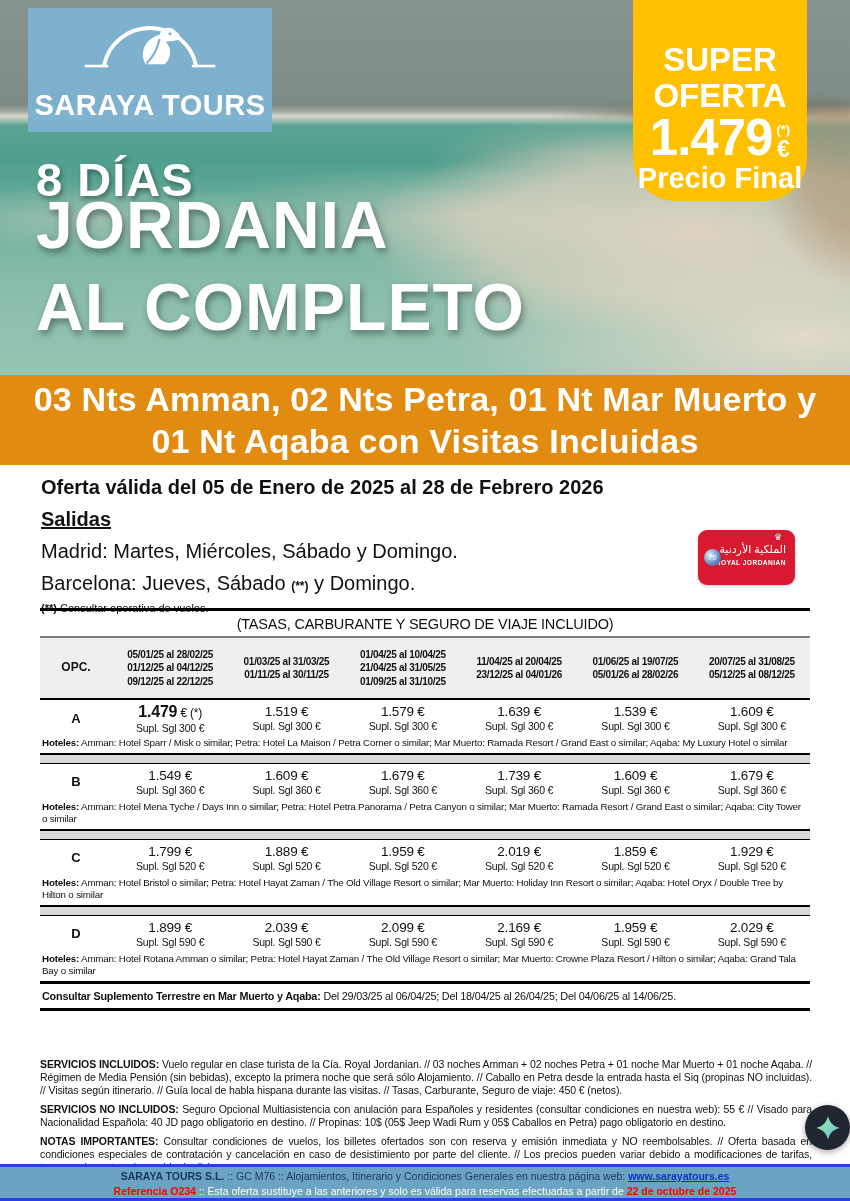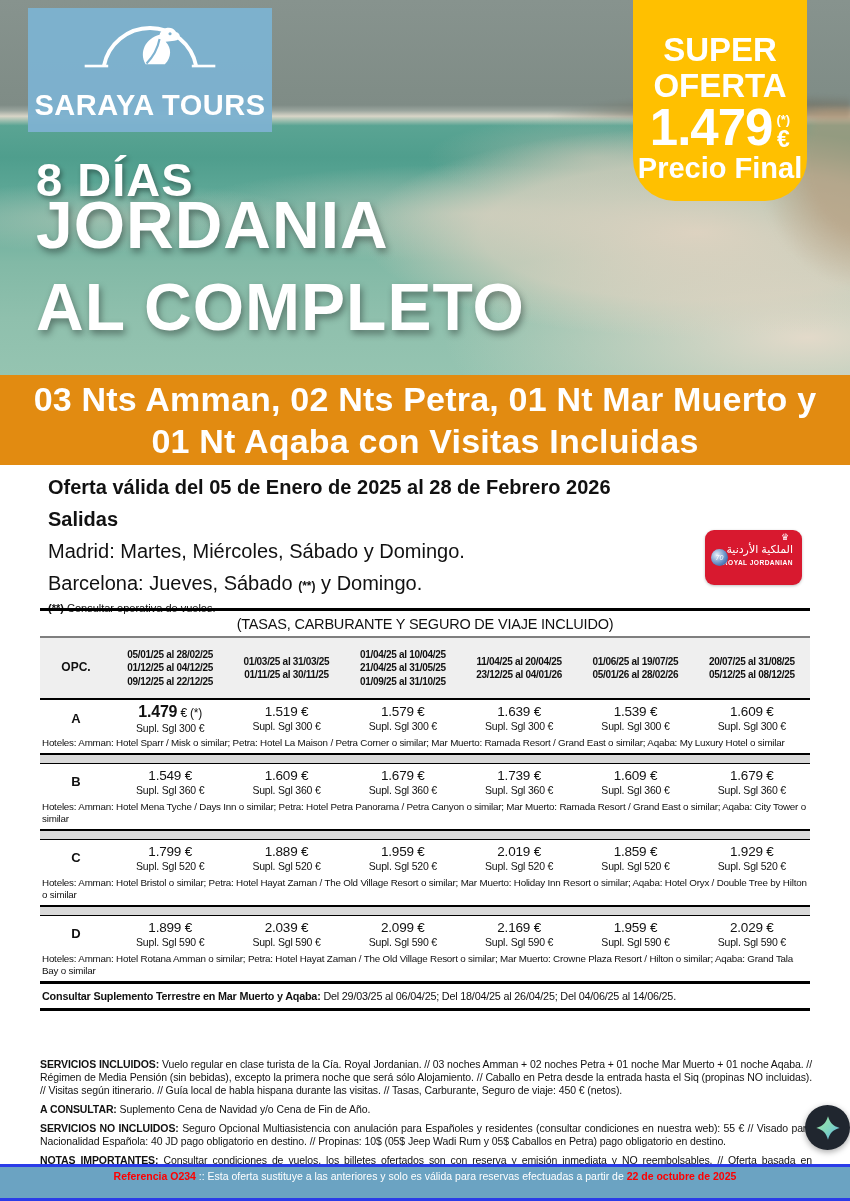--- a/index.html
+++ b/index.html
@@ -32,38 +32,38 @@
   .brand-name{ color:#fff; font-weight:bold; font-size:29px; letter-spacing:.5px; }
   .days{ position:absolute; left:36px; top:120px; color:#fff; font-weight:bold; font-size:47px;
          text-shadow:2px 3px 5px rgba(0,0,0,.38); letter-spacing:1px;margin-top:32px;}
   .title1,.title2{ position:absolute; left:36px; color:#fff; font-weight:bold; font-size:66px;
          text-shadow:2px 4px 7px rgba(0,0,0,.38); letter-spacing:1px; line-height:1;}
   .title1{ top:192px; } .title2{ top:274px; }
   .badge{
     position:absolute; left:633px; top:0; width:174px; height:201px;
     background:#FFC000; border-radius:0 0 42px 42px; color:#fff; text-align:center;
   }
-  .b-super{ margin-top:32px; font-size:33px; font-weight:bold; line-height:36px;text-align:center;}
+  .b-super{ margin-top:42px; font-size:33px; font-weight:bold; line-height:36px;text-align:center;}
   .b-oferta{ font-size:33px; font-weight:bold; line-height:36px;}
   .b-price-row{ display:flex; justify-content:center; align-items:flex-end; margin-top:1px; }
   .b-price{ font-size:51px; font-weight:bold; line-height:46px; letter-spacing:-1px;}
   .b-cur-col{ display:flex; flex-direction:column; align-items:center; margin-left:4px;}
   .b-star{ font-size:13px; font-weight:bold; line-height:14px;}
   .b-eur{ font-size:23px; font-weight:bold; line-height:24px;}
   .b-final{ font-size:29px; font-weight:bold; line-height:33px; margin-top:1px;}
   
   .banner{
     position:absolute; left:0; top:375px; width:850px; height:90px; background:#e28b11;
     color:#fff; font-weight:bold; font-size:34px; text-align:center;
     display:flex; flex-direction:column; justify-content:center; gap:3px; letter-spacing:.2px;
   }
   
-  .intro{ position:absolute; left:48px; top:470px; width:772px; }
+  .intro{ position:absolute; left:41px; top:470px; width:772px; }
   .validity{ font-size:20px; font-weight:bold; margin-top:6px; }
-  .salidas{ font-size:20px; font-weight:bold; margin-top:9px; }
+  .salidas{ font-size:20px; font-weight:bold; text-decoration:underline; margin-top:9px; }
   .dep{ font-size:20px; margin-top:9px; }
   .dep .mark{ font-size:12px; font-weight:bold; }
   .footnote{ font-size:11px; margin-top:7px; }
   .footnote .b{ font-weight:bold; }
   .rj{ position:absolute; right:18px; top:60px; width:97px; height:55px; background:#d8192f;
        border-radius:9px; color:#fff; box-shadow:0 1px 3px rgba(0,0,0,.25); }
   .rj-crown{ position:absolute; top:3px; right:13px; font-size:9px; line-height:9px;}
   .rj-arabic{ position:absolute; top:13px; right:9px; font-size:11px; line-height:12px; direction:rtl;}
   .rj-name{ position:absolute; top:29px; right:9px; font-size:6.6px; letter-spacing:.45px; font-weight:bold;}
   .rj-emblem{ position:absolute; left:6px; top:19px; width:17px; height:17px; border-radius:50%;
@@ -80,21 +80,21 @@
   .c-date{ flex:1; }
   .t-prices{ display:flex; align-items:center; text-align:center; height:36px; }
   .row-label{ font-weight:bold; font-size:13px; text-align:center;}
   .c-price{ flex:1; display:flex; flex-direction:column; justify-content:center; gap:1px;}
   .p-main{ font-size:13.5px; letter-spacing:-.2px;}
   .p-big{ font-size:16px; font-weight:bold;}
   .p-suffix{ font-size:12px;}
   .p-supl{ font-size:10.5px; letter-spacing:-.2px;}
   .t-hotels{ font-size:9.8px; line-height:12.5px; letter-spacing:-.2px;
       border-bottom:2px solid #000; padding:1px 2px 3px;}
-  .h-label{ font-weight:normal; }
+  .h-label{ font-weight:bold; }
   .t-spacer{ height:9px; background:#d9d9d9; border-bottom:1.5px solid #000; }
   .t-hotels.last{ border-bottom:3px solid #000; }
   .t-supnote{ padding:6px 2px 6px; font-size:10.8px; border-bottom:3px solid #000; letter-spacing:-.2px;}
   .t-supnote .b{ font-weight:bold; }
   
   .paras{ position:absolute; left:40px; top:1058px; width:772px;
       font-size:10.5px; line-height:13px; text-align:justify; letter-spacing:-.1px;}
   .para{ margin-bottom:6px; }
   .para .b{ font-weight:bold; }
   
@@ -339,32 +339,32 @@
     <div class="t-supnote">
       <span class="b">Consultar Suplemento Terrestre en Mar Muerto y Aqaba:</span><span> Del 29/03/25 al 06/04/25; Del 18/04/25 al 26/04/25; Del 04/06/25 al 14/06/25.</span>
     </div>
   </div>
 
   <div class="paras">
     <div class="para">
       <span class="b">SERVICIOS INCLUIDOS:</span><span> Vuelo regular en clase turista de la Cía. Royal Jordanian. // 03 noches Amman + 02 noches Petra + 01 noche Mar Muerto + 01 noche Aqaba. // Régimen de Media Pensión (sin bebidas), excepto la primera noche que será sólo Alojamiento. // Caballo en Petra desde la entrada hasta el Siq (propinas NO incluidas). // Visitas según itinerario. // Guía local de habla hispana durante las visitas. // Tasas, Carburante, Seguro de viaje: 450 € (netos).</span>
     </div>
     <div class="para">
-      <span class="b">A CONSULTAR:</span><span> Suplemento Cena de Navidad y/o Cena de Fin de Año.</span>
-    </div>
-    <div class="para">
       <span class="b">SERVICIOS NO INCLUIDOS:</span><span> Seguro Opcional Multiasistencia con anulación para Españoles y residentes (consultar condiciones en nuestra web): 55 € // Visado para Nacionalidad Española: 40 JD pago obligatorio en destino. // Propinas: 10$ (05$ Jeep Wadi Rum y 05$ Caballos en Petra) pago obligatorio en destino.</span>
     </div>
     <div class="para">
       <span class="b">NOTAS IMPORTANTES:</span><span> Consultar condiciones de vuelos, los billetes ofertados son con reserva y emisión inmediata y NO reembolsables. // Oferta basada en condiciones especiales de contratación y cancelación en caso de desistimiento por parte del cliente. // Los precios pueden variar debido a modificaciones de tarifas, tasas, carburantes y/o cambio de divisa.</span>
     </div>
   </div>
 
   <div class="f-line"></div>
   <div class="footer">
+    <div class="f1">
+      <span class="brand">SARAYA TOURS S.L.</span><span> :: GC M76 ::  Alojamientos, Itinerario y Condiciones Generales en nuestra página web:  </span><span class="f-link">www.sarayatours.es</span>
+    </div>
     <div class="f2">
       <span class="f-red">Referencia O234</span><span> :: Esta oferta sustituye a las anteriores y solo es válida para reservas efectuadas a partir de </span><span class="f-red">22 de octubre de 2025</span>
     </div>
   </div>
 
   <div class="ai-fab">
     <svg width="30" height="30" viewBox="0 0 45 45">
       <defs>
         <linearGradient id="starg" x1="0%" y1="0%" x2="100%" y2="100%">
           <stop offset="0%" stop-color="#9fe8a0"></stop>

